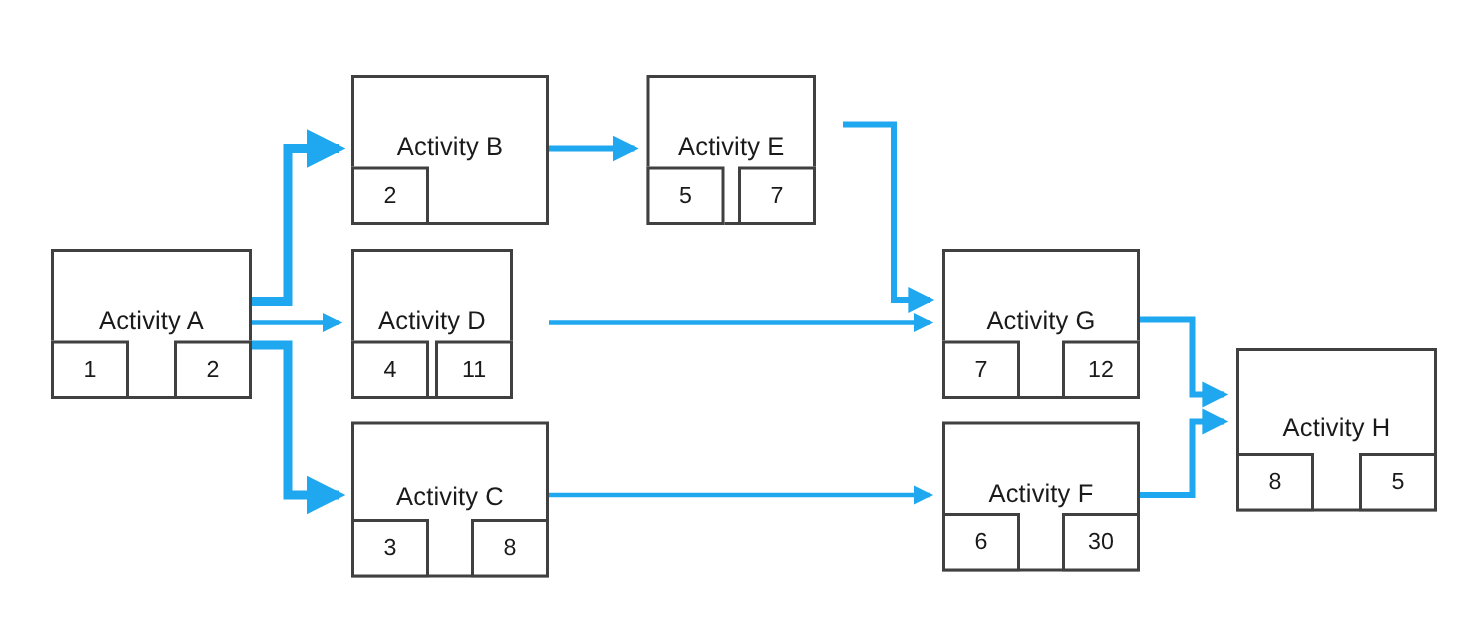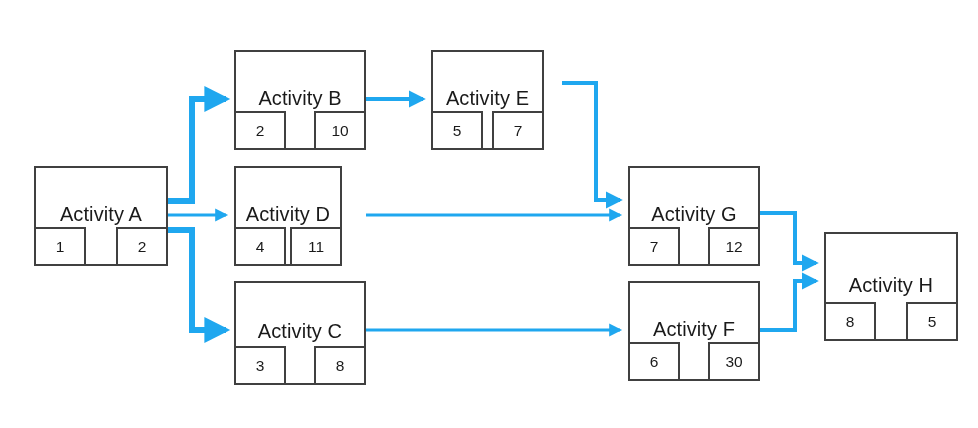--- a/index.html
+++ b/index.html
@@ -16,21 +16,21 @@
     border:2px solid #404040;
     background:#ffffff;
     z-index:3;
   }
   .node-label{
     position:absolute;
     left:0;right:0;
     top:50%;
     transform:translateY(-58%);
     text-align:center;
-    font-size:20px;
+    font-size:17px;
     color:#1a1a1a;
     letter-spacing:.1px;
     white-space:nowrap;
   }
   .subcells{
     position:absolute;
     left:-2px;right:-2px;
     bottom:-2px;
     height:39px;
     display:flex;
@@ -83,21 +83,20 @@
         <div class="node-label">Activity A</div>
         <div class="subcells">
           <div class="subcell" style="border-color: rgb(64, 64, 64);">1</div>
           <div class="subcell" style="border-color: rgb(64, 64, 64);">2</div>
         </div>
       </div>
       <div class="node" style="left: 234px; top: 50px; width: 132px; height: 100px; border-color: rgb(64, 64, 64);">
         <div class="node-label">Activity B</div>
         <div class="subcells">
           <div class="subcell" style="border-color: rgb(64, 64, 64);">2</div>
-          <div class="subcell" style="border-color: rgb(64, 64, 64);">10</div>
         </div>
       </div>
       <div class="node" style="left: 234px; top: 281px; width: 132px; height: 104px; border-color: rgb(64, 64, 64);">
         <div class="node-label">Activity C</div>
         <div class="subcells">
           <div class="subcell" style="border-color: rgb(64, 64, 64);">3</div>
           <div class="subcell" style="border-color: rgb(64, 64, 64);">8</div>
         </div>
       </div>
       <div class="node" style="left: 234px; top: 166px; width: 108px; height: 100px; border-color: rgb(64, 64, 64);">

